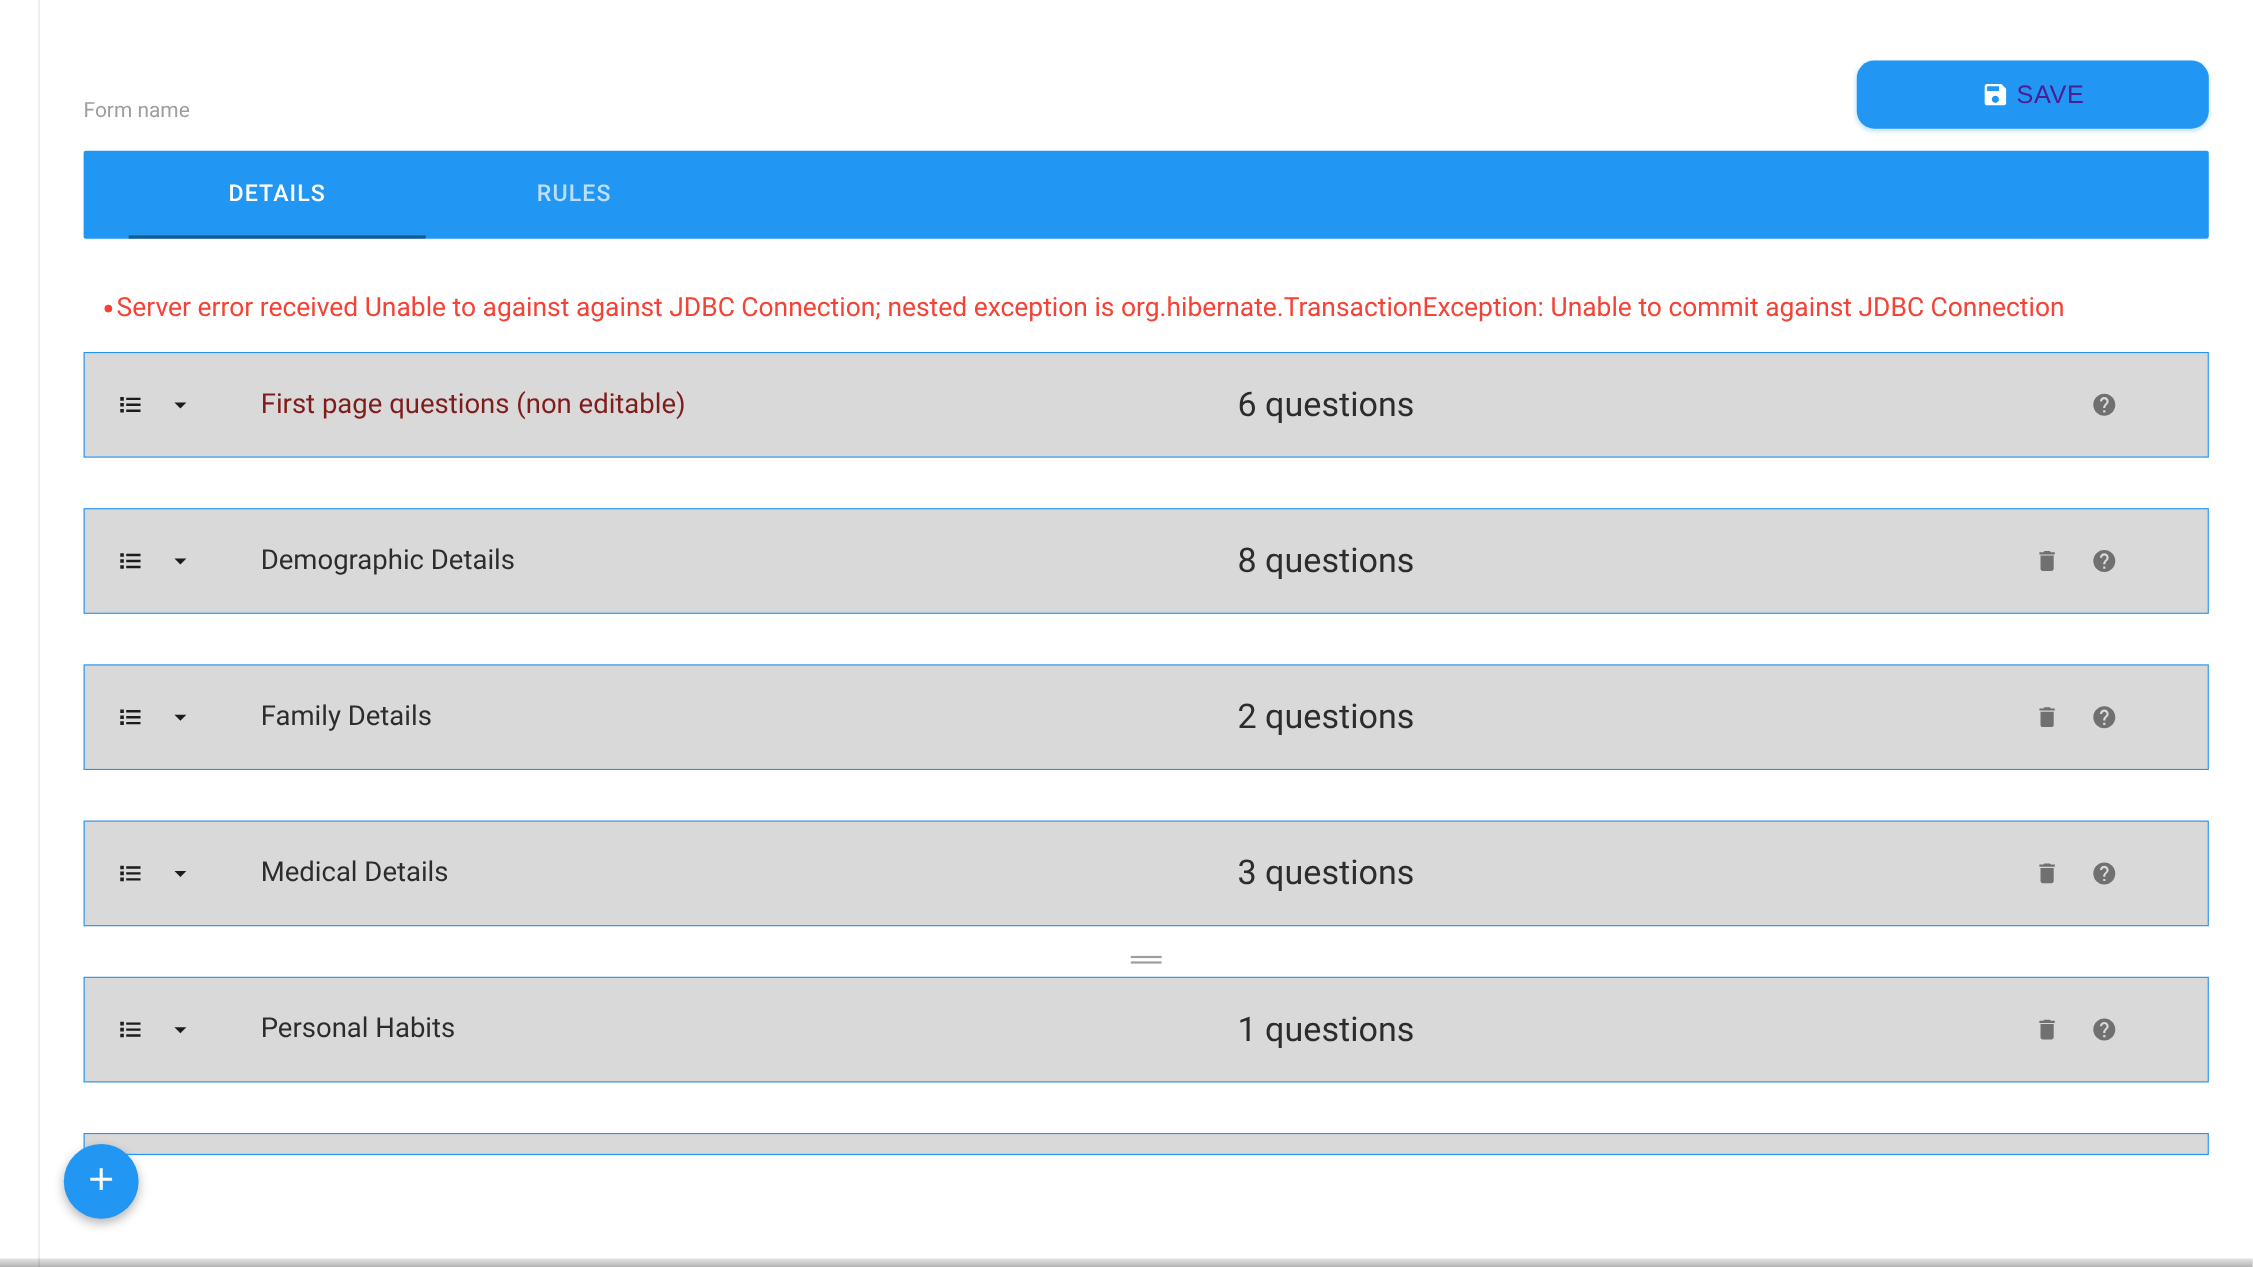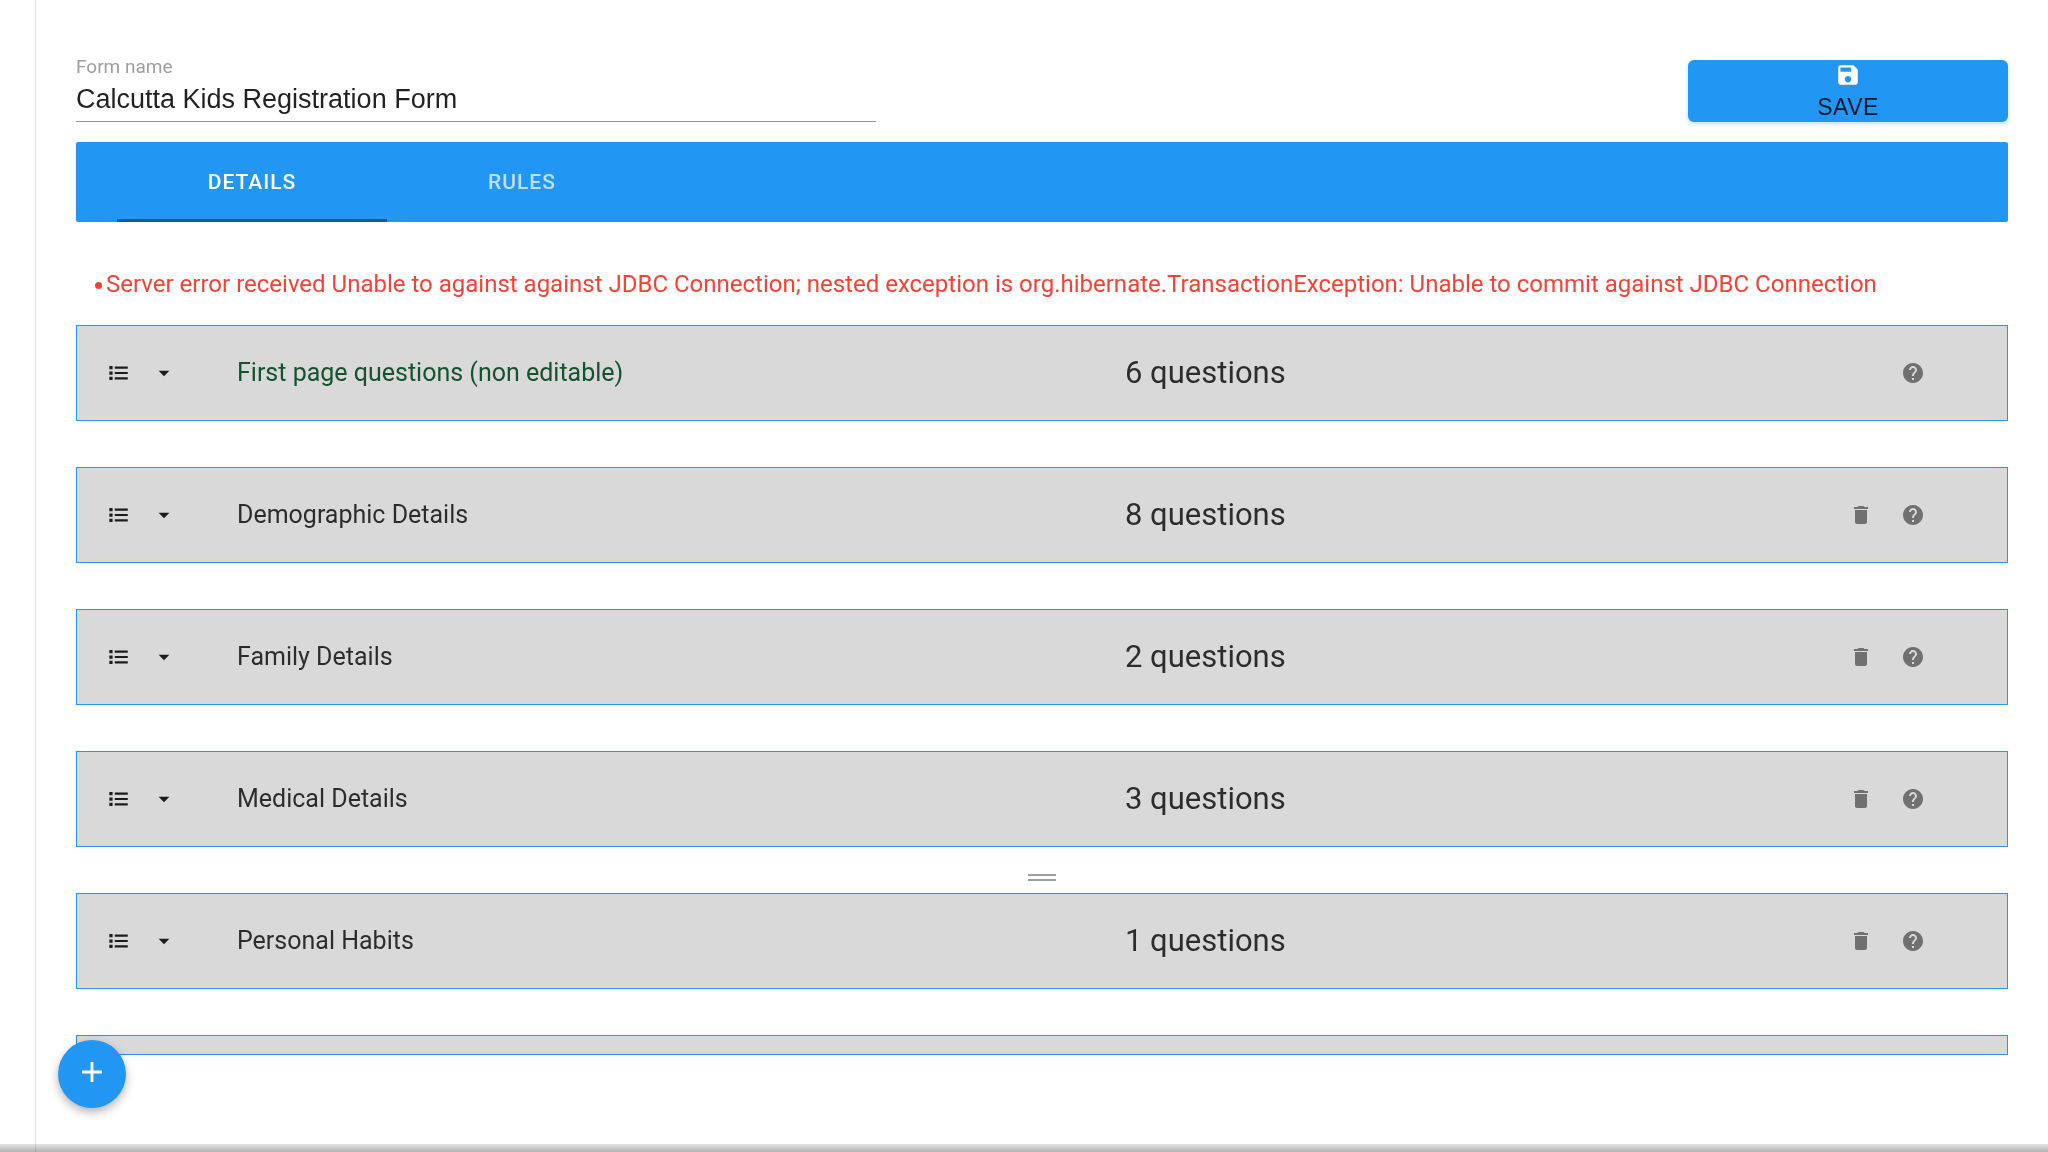--- a/index.html
+++ b/index.html
@@ -54,35 +54,34 @@
       font-weight: 400;
       color: rgba(0,0,0,0.87);
       border: none;
       border-bottom: 1px solid rgba(0,0,0,0.42);
       padding-bottom: 6px;
       outline: none;
       background: transparent;
     }
     .save-button {
       background: #2196f3;
-      color: #0f172a;
+      color: #4c1d95;
       border: none;
-      border-radius: 6px;
+      border-radius: 16px;
       height: 62px;
       width: 320px;
       display: flex;
       align-items: center;
       justify-content: center;
       font-size: 23px;
       font-weight: 500;
       letter-spacing: 0.5px;
       cursor: pointer;
       box-shadow: 0 2px 4px rgba(33,150,243,0.3);
       gap: 6px;
-      flex-direction: column;
     }
     .save-icon {
       display: inline-flex;
     }
     .tab-bar {
       background: #2196f3;
       display: flex;
       height: 80px;
       border-radius: 2px;
       padding-left: 41px;
@@ -156,21 +155,21 @@
     }
     .expand-icon {
       cursor: pointer;
     }
     .section-title {
       font-size: 25px;
       color: rgba(0,0,0,0.8);
       margin-left: 40px;
     }
     .section-title.disabled {
-      color: #14532d;
+      color: #7f1d1d;
       text-align: center;
     }
     .section-middle {
       font-size: 31px;
       color: rgba(0,0,0,0.8);
       flex: 1;
     }
     .section-actions {
       display: flex;
       align-items: center;
@@ -227,21 +226,20 @@
 <body>
 
 <div class="page-wrapper">
   <div class="left-border"></div>
 
   <div class="content">
 
     <div class="header-row">
       <div class="form-name-block">
         <label class="form-name-label">Form name</label>
-        <input class="form-name-input" type="text" value="Calcutta Kids Registration Form" style="">
       </div>
       <button class="save-button">
         <span class="save-icon">
           <svg width="26" height="26" viewBox="0 0 24 24" fill="#fff">
               <path d="M17 3H5c-1.1 0-2 .9-2 2v14c0 1.1.9 2 2 2h14c1.1 0 2-.9 2-2V7l-4-4zm-5 16c-1.66 0-3-1.34-3-3s1.34-3 3-3 3 1.34 3 3-1.34 3-3 3zm3-10H5V5h10v4z"></path>
             </svg>
         </span>
         <span>SAVE</span>
       </button>
     </div>

